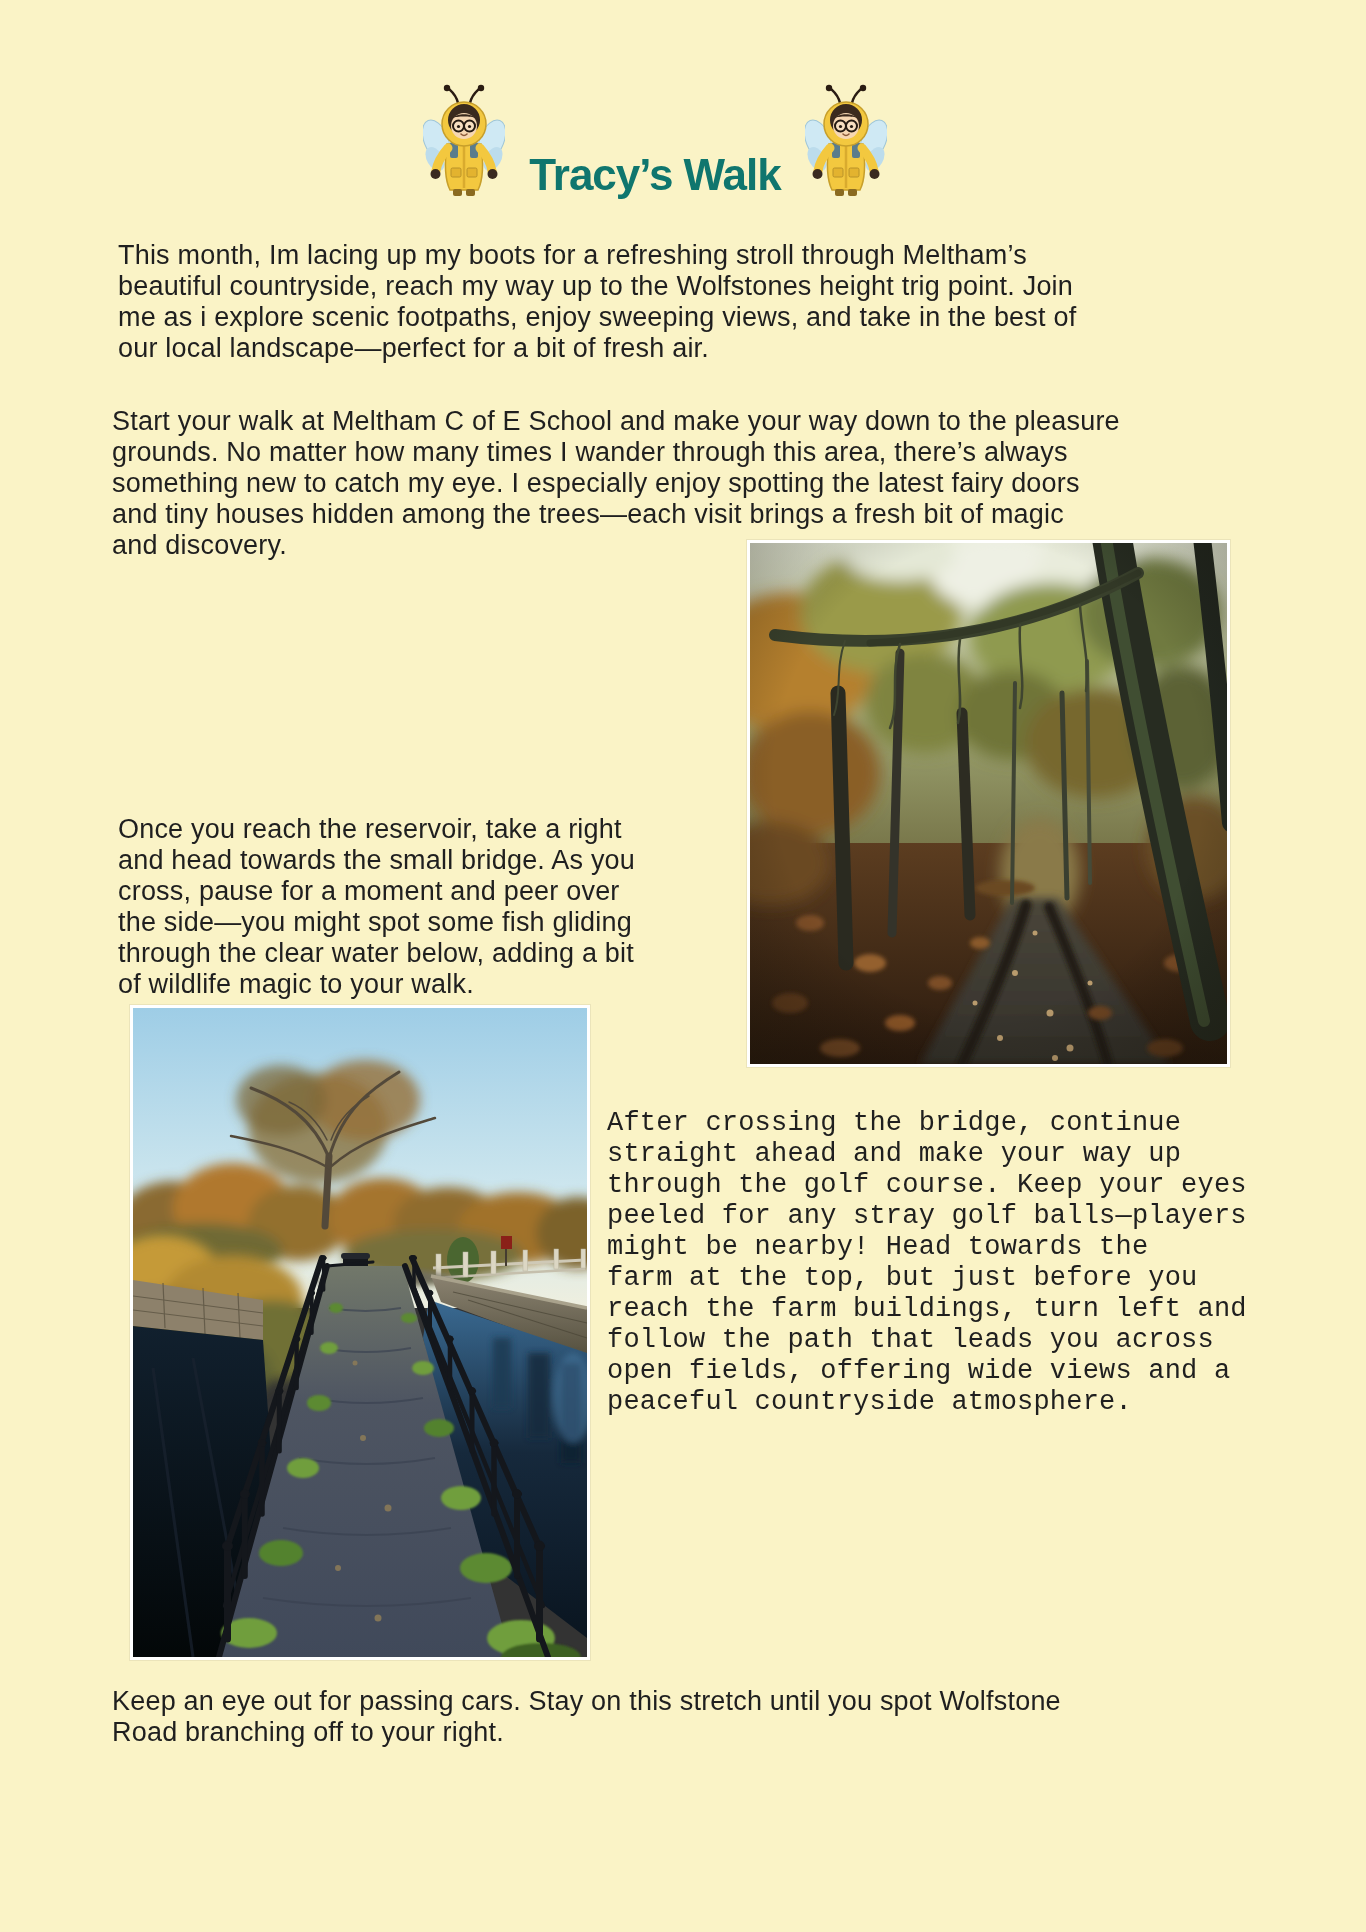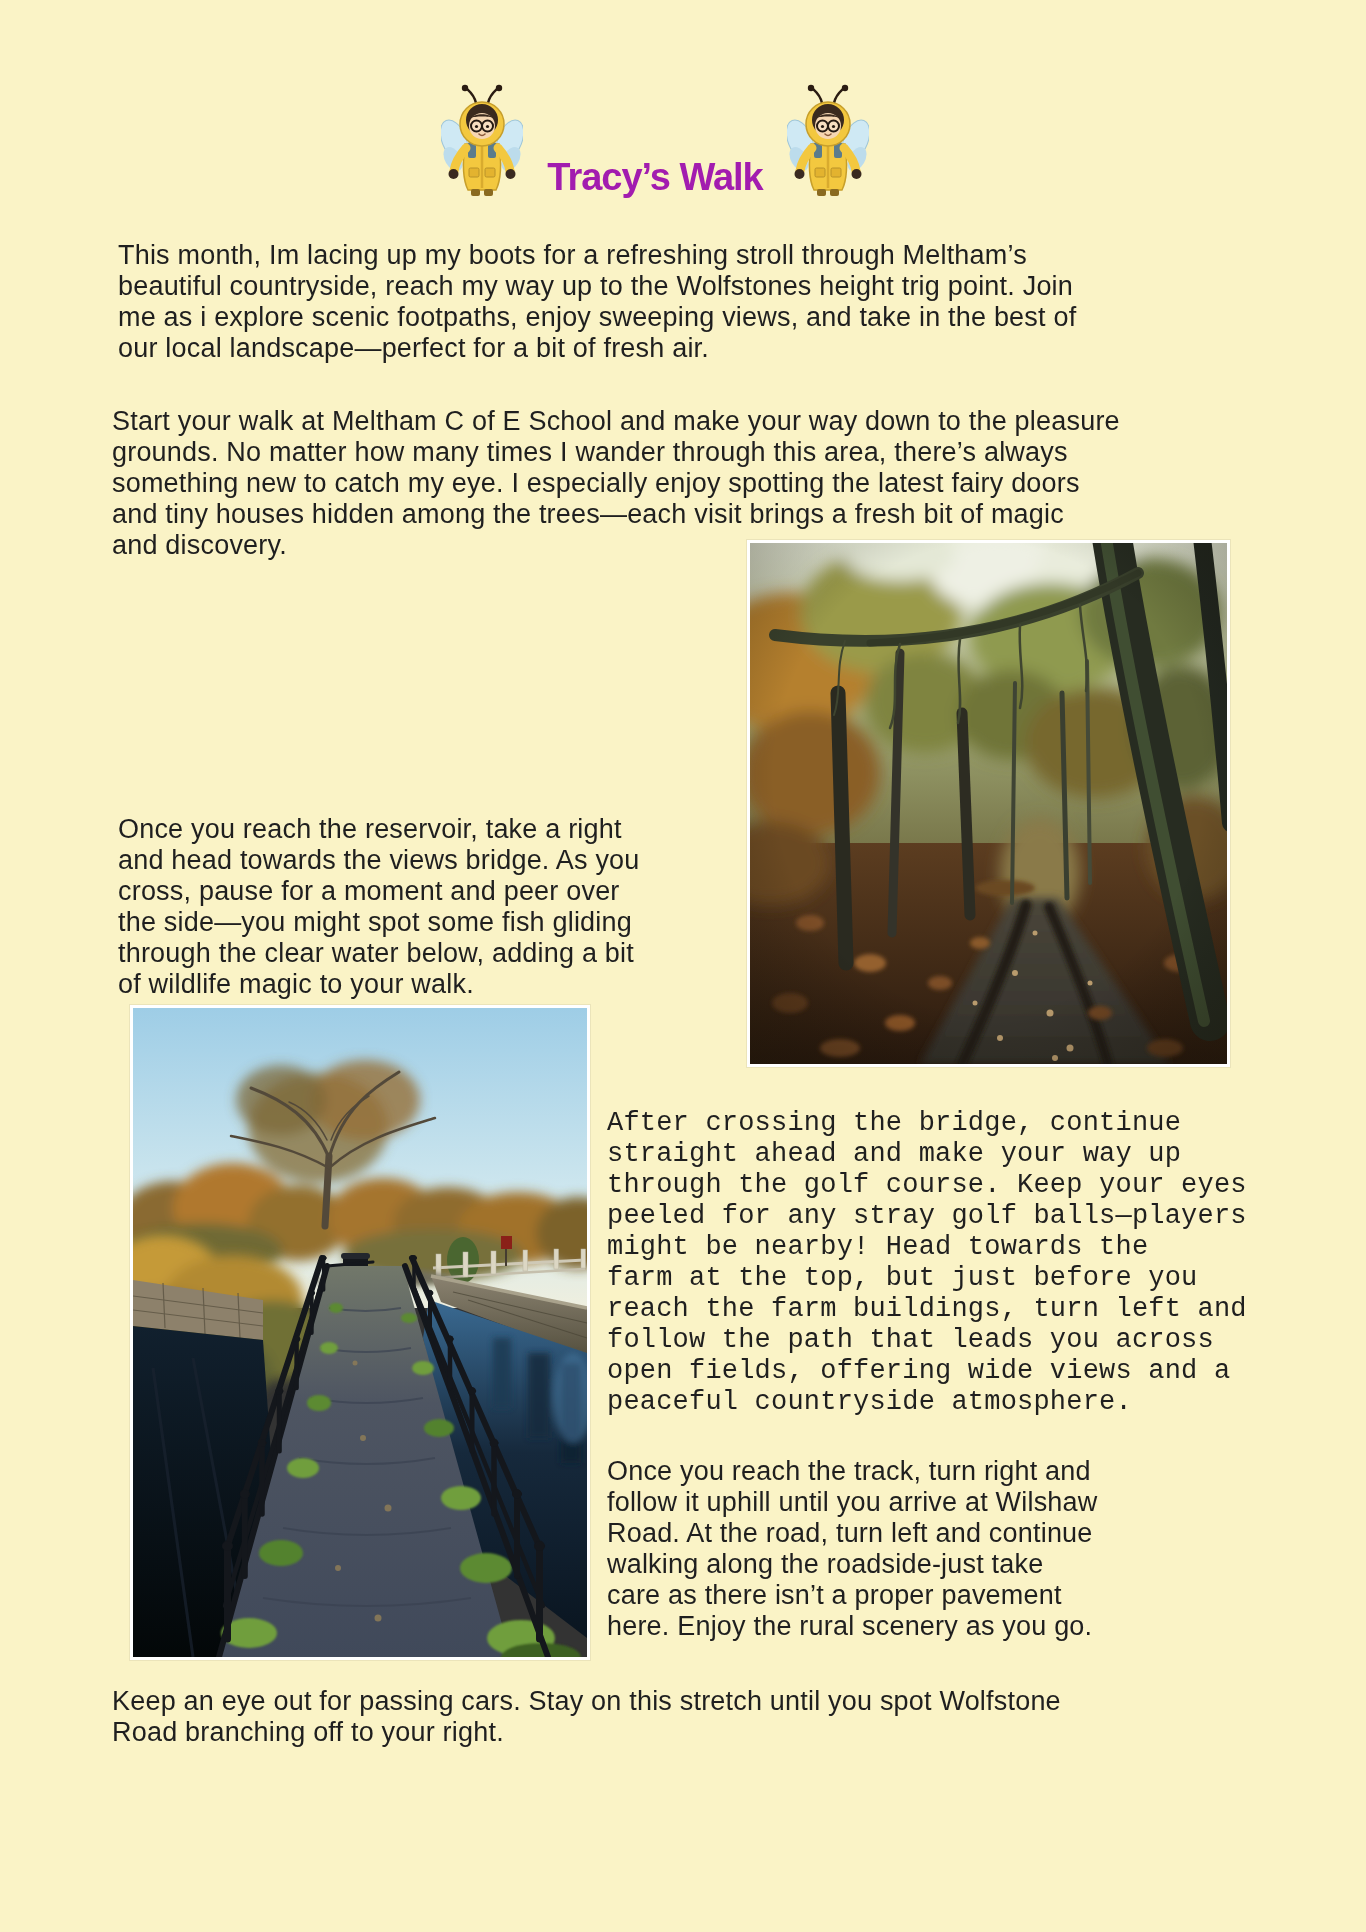--- a/index.html
+++ b/index.html
@@ -11,22 +11,22 @@
     color:#1F1F1F;
     overflow:hidden;
   }
   .header{
     position:absolute;top:84px;left:0;width:1310px;
     display:flex;align-items:flex-end;justify-content:center;gap:24px;
   }
   .bee{width:82px;height:116px;flex:0 0 auto;}
   .bee.flip svg{transform:scaleX(-1);}
   .title{
-    font-size:38px;font-weight:800;letter-spacing:-1px;
-    color:#a21caf;line-height:1.05;padding-bottom:2px;
+    font-size:44px;font-weight:800;letter-spacing:-1px;
+    color:#0f766e;line-height:1.05;padding-bottom:2px;
     font-family:"Liberation Sans","DejaVu Sans",sans-serif;
   }
   .para{
     position:absolute;
     font-size:27px;line-height:31px;letter-spacing:0.2px;
     white-space:pre-line;
   }
   .photo{
     position:absolute;
     border:3px solid #FFFFFF;
@@ -127,41 +127,35 @@
   <div class="para" id="para-intro">This month, Im lacing up my boots for a refreshing stroll through Meltham’s
 beautiful countryside, reach my way up to the  Wolfstones height trig point. Join
 me as i explore scenic footpaths, enjoy sweeping views, and take in the best of
 our local landscape—perfect for a bit of fresh air.</div>
   <div class="para" id="para-start">Start your walk at Meltham C of E School and make your way down to the pleasure
 grounds. No matter how many times I wander through this area, there’s always
 something new to catch my eye. I especially enjoy spotting the latest fairy doors
 and tiny houses hidden among the trees—each visit brings a fresh bit of magic
 and discovery.</div>
   <div class="para" id="para-reservoir">Once you reach the reservoir, take a right
-and head towards the views bridge. As you
+and head towards the small bridge. As you
 cross, pause for a moment and peer over
 the side—you might spot some fish gliding
 through the clear water below, adding a bit
 of wildlife magic to your walk.</div>
   <div class="para" id="para-golf">After crossing the bridge, continue
 straight ahead and make your way up
 through the golf course. Keep your eyes
 peeled for any stray golf balls—players
 might be nearby! Head towards the
 farm at the top, but just before you
 reach the farm buildings, turn left and
 follow the path that leads you across
 open fields, offering wide views and a
 peaceful countryside atmosphere.</div>
-  <div class="para" id="para-track">Once you reach the track, turn right and
-follow it uphill until you arrive at Wilshaw
-Road. At the road, turn left and continue
-walking along the roadside-just take
-care as there isn’t a proper pavement
-here. Enjoy the rural scenery as you go.</div>
   <div class="para" id="para-closing">Keep an eye out for passing cars. Stay on this stretch until you spot Wolfstone
 Road branching off to your right.</div>
 
   <div class="photo" id="photo-woodland" role="img" aria-label="Muddy woodland track covered in fallen autumn leaves between dark mossy tree trunks">
     <svg viewBox="0 0 477 521" preserveAspectRatio="none">
       <defs>
         <linearGradient id="p1sky" x1="0" y1="0" x2="0" y2="1">
           <stop offset="0" stop-color="#e7ebd8"></stop>
             <stop offset="0.55" stop-color="#9aa06e"></stop>
             <stop offset="1" stop-color="#6e6a3f"></stop>

